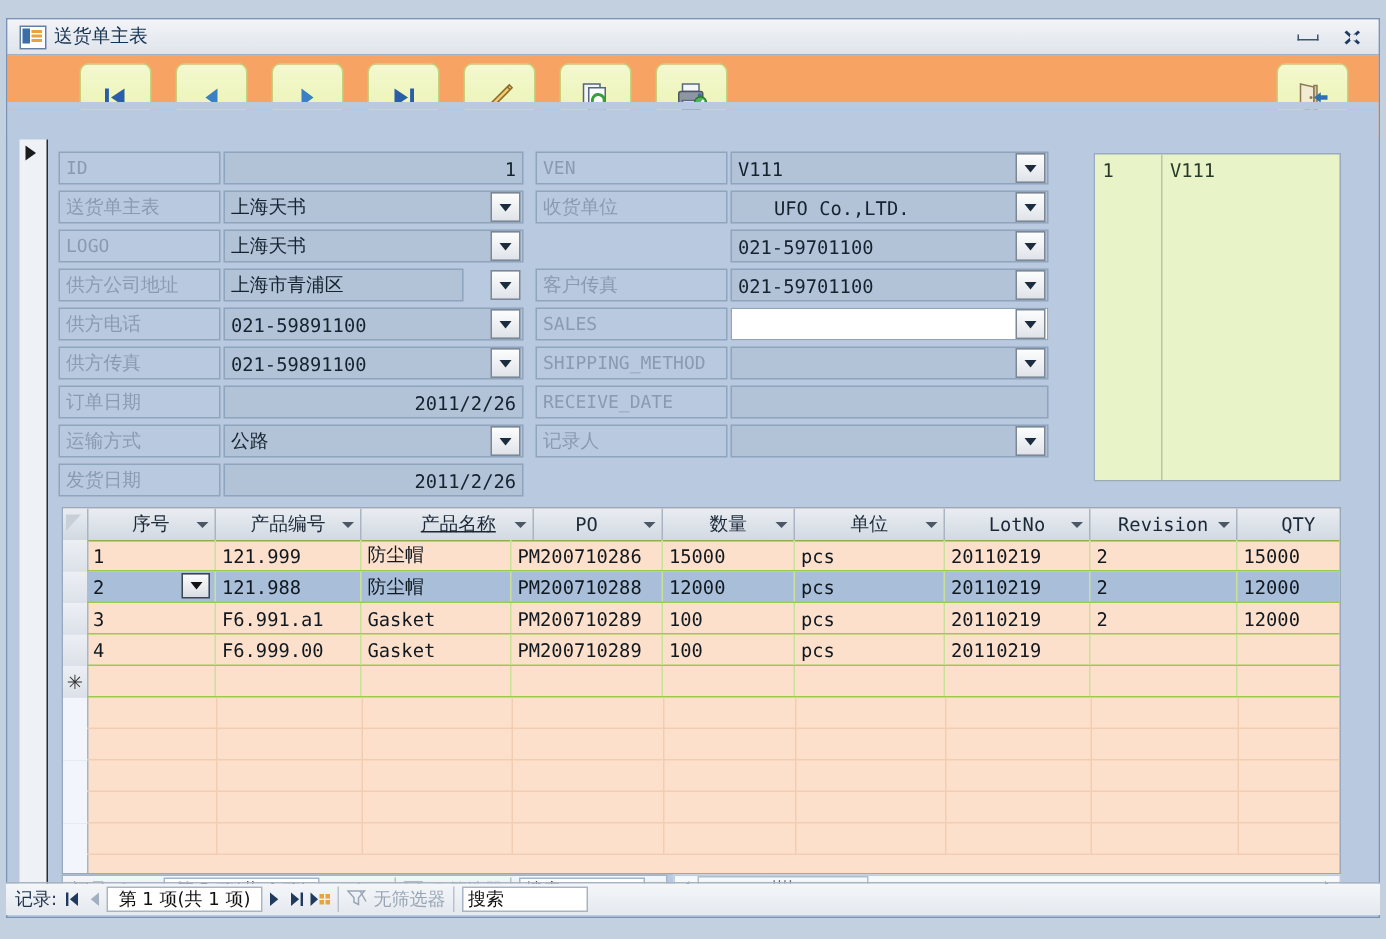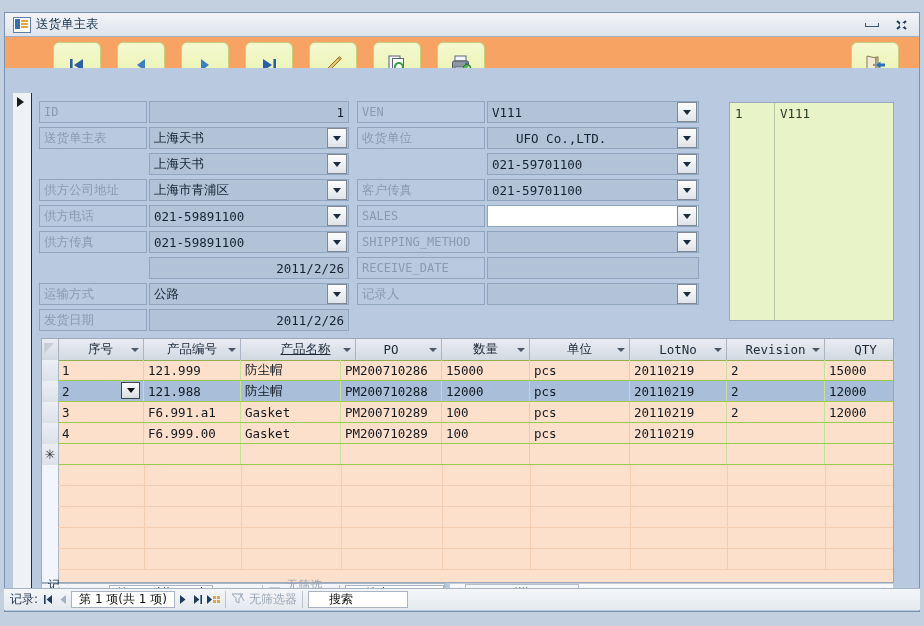--- a/index.html
+++ b/index.html
@@ -72,21 +72,21 @@
   .navbar{position:absolute;height:21px;background:linear-gradient(#f4f6f9,#e4e9ef);display:flex;align-items:center;font-size:12px;color:#1e3148;}
   .navbar .nlabel{margin:0 3px 0 6px;font-family:"DejaVu Sans","Liberation Sans",sans-serif;font-size:12px;color:#1e3148;}
   .navarrow{width:15px;height:19px;display:flex;align-items:center;justify-content:center;color:#1f3a5c;}
   .navarrow svg{display:block;}
   .navarrow.dis svg{opacity:.35;}
   .navpos{height:17px;min-width:104px;background:#fff;border:1px solid #a8b4c3;box-sizing:border-box;display:flex;align-items:center;justify-content:center;
           font-family:"DejaVu Sans","Liberation Sans",sans-serif;font-size:12px;color:#111;padding:0 4px;}
   .navsep{width:1px;height:17px;background:#b9c2cd;margin:0 5px;}
   .filter{display:flex;align-items:center;color:#9aa6b4;font-family:"DejaVu Sans","Liberation Sans",sans-serif;font-size:12px;}
   .filter .fi{margin-right:4px;}
-  .searchbox{height:17px;width:100px;background:#fff;border:1px solid #a8b4c3;box-sizing:border-box;display:flex;align-items:center;padding-left:20px;
+  .searchbox{height:17px;width:84px;background:#fff;border:1px solid #a8b4c3;box-sizing:border-box;display:flex;align-items:center;padding-left:3px;
              font-family:"DejaVu Sans","Liberation Sans",sans-serif;font-size:12px;color:#111;}
   .hscroll{position:absolute;height:17px;background:#f6f8fa;border:1px solid #c3ccd7;box-sizing:border-box;display:flex;align-items:center;}
   .hs-arrow{width:15px;height:15px;display:flex;align-items:center;justify-content:center;}
   .hs-thumb{height:15px;background:linear-gradient(#f7f9fb,#e3e8ee);border:1px solid #b4bec9;box-sizing:border-box;display:flex;align-items:center;justify-content:center;color:#5a6673;letter-spacing:1px;font-size:10px;}
 </style>
 </head>
 <body>
 
 <div class="app">
 
@@ -193,43 +193,45 @@
 
       <div class="lbl" style="left:34px;top:28px;width:108px;">ID</div>
       <div class="val right" style="left:144px;top:28px;width:200px;">1</div>
 
       <div class="lbl cn" style="left:34px;top:54px;width:108px;">送货单主表</div>
       <div class="val cn" style="left:144px;top:54px;width:200px;">上海天书</div>
       <div class="combo" style="left:322px;top:55px;">
           <i></i>
         </div>
 
+      <div class="lbl" style="left:34px;top:80px;width:108px;">LOGO</div>
       <div class="val cn" style="left:144px;top:80px;width:200px;">上海天书</div>
       <div class="combo" style="left:322px;top:81px;">
           <i></i>
         </div>
 
       <div class="lbl cn" style="left:34px;top:106px;width:108px;">供方公司地址</div>
-      <div class="val cn" style="left:144px;top:106px;width:200px;">上海市青浦区</div>
+      <div class="val cn" style="left:144px;top:106px;width:160px;">上海市青浦区</div>
       <div class="combo" style="left:322px;top:107px;">
           <i></i>
         </div>
 
       <div class="lbl cn" style="left:34px;top:132px;width:108px;">供方电话</div>
       <div class="val" style="left:144px;top:132px;width:200px;">021-59891100</div>
       <div class="combo" style="left:322px;top:133px;">
           <i></i>
         </div>
 
       <div class="lbl cn" style="left:34px;top:158px;width:108px;">供方传真</div>
       <div class="val" style="left:144px;top:158px;width:200px;">021-59891100</div>
       <div class="combo" style="left:322px;top:159px;">
           <i></i>
         </div>
 
+      <div class="lbl cn" style="left:34px;top:184px;width:108px;">订单日期</div>
       <div class="val right" style="left:144px;top:184px;width:200px;">2011/2/26</div>
 
       <div class="lbl cn" style="left:34px;top:210px;width:108px;">运输方式</div>
       <div class="val cn" style="left:144px;top:210px;width:200px;">公路</div>
       <div class="combo" style="left:322px;top:211px;">
           <i></i>
         </div>
 
       <div class="lbl cn" style="left:34px;top:236px;width:108px;">发货日期</div>
       <div class="val right" style="left:144px;top:236px;width:200px;">2011/2/26</div>

